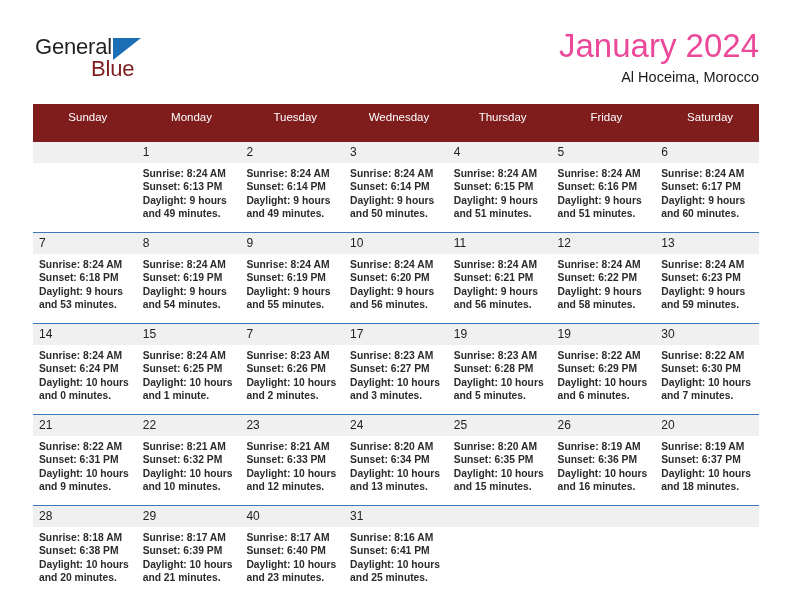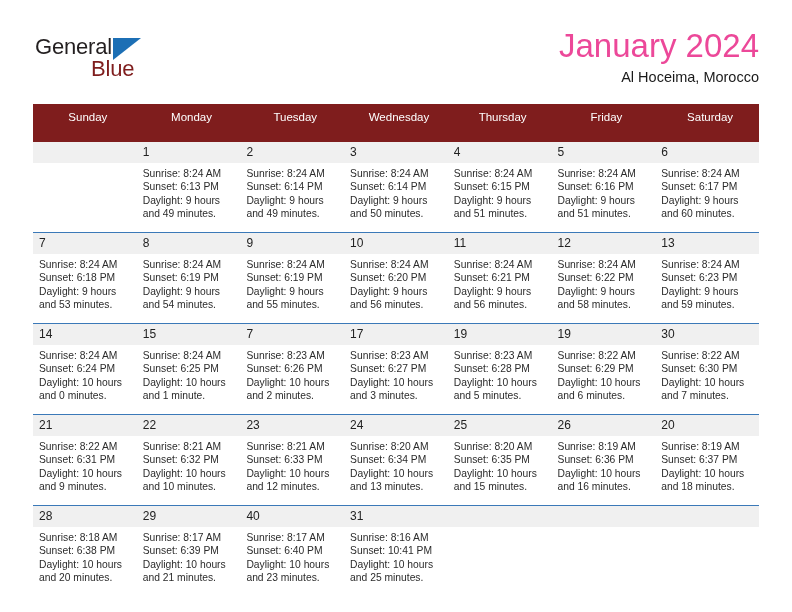--- a/index.html
+++ b/index.html
@@ -127,20 +127,21 @@
     line-height: 15px;
   }
   .daynum.empty {
     background: #f0f0f0;
   }
   .detail {
     padding: 4px 6px 0 6px;
     font-size: 10.3px;
     line-height: 13.3px;
     color: #2b2b2b;
+    font-weight: bold;
   }
   .detail div {
     white-space: nowrap;
   }
   td.blank .detail { visibility: hidden; }
 </style>
 </head>
 <body>
 
 <div class="page">
@@ -458,21 +459,21 @@
               <div>Sunrise: 8:17 AM</div>
               <div>Sunset: 6:40 PM</div>
               <div>Daylight: 10 hours</div>
               <div>and 23 minutes.</div>
             </div>
           </td>
           <td>
             <div class="daynum">31</div>
             <div class="detail">
               <div>Sunrise: 8:16 AM</div>
-              <div>Sunset: 10:41 PM</div>
+              <div>Sunset: 6:41 PM</div>
               <div>Daylight: 10 hours</div>
               <div>and 25 minutes.</div>
             </div>
           </td>
           <td class="blank">
             <div class="daynum empty"></div>
             <div class="detail">
               <div></div>
               <div></div>
               <div></div>

